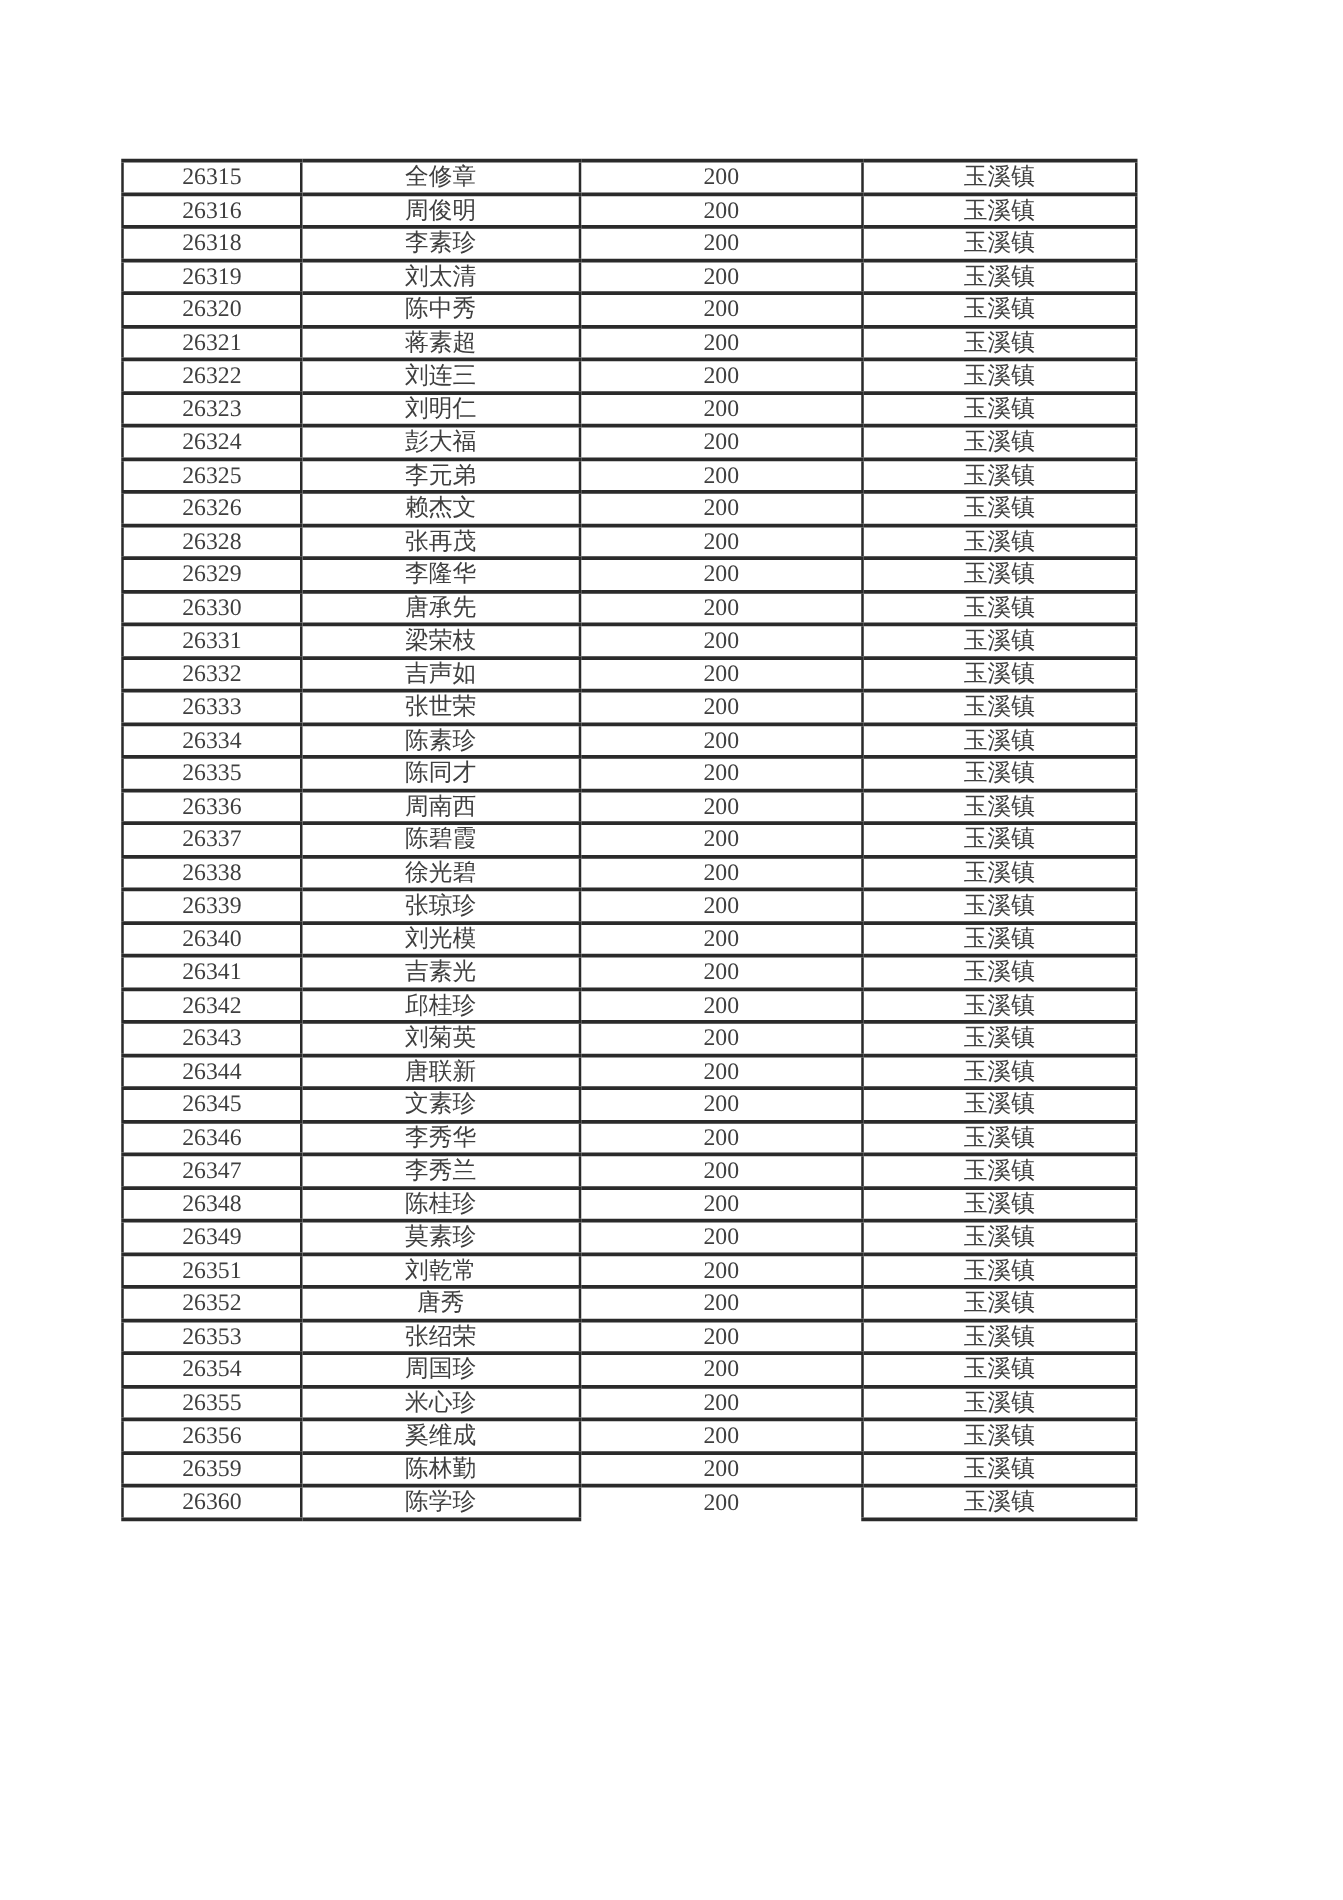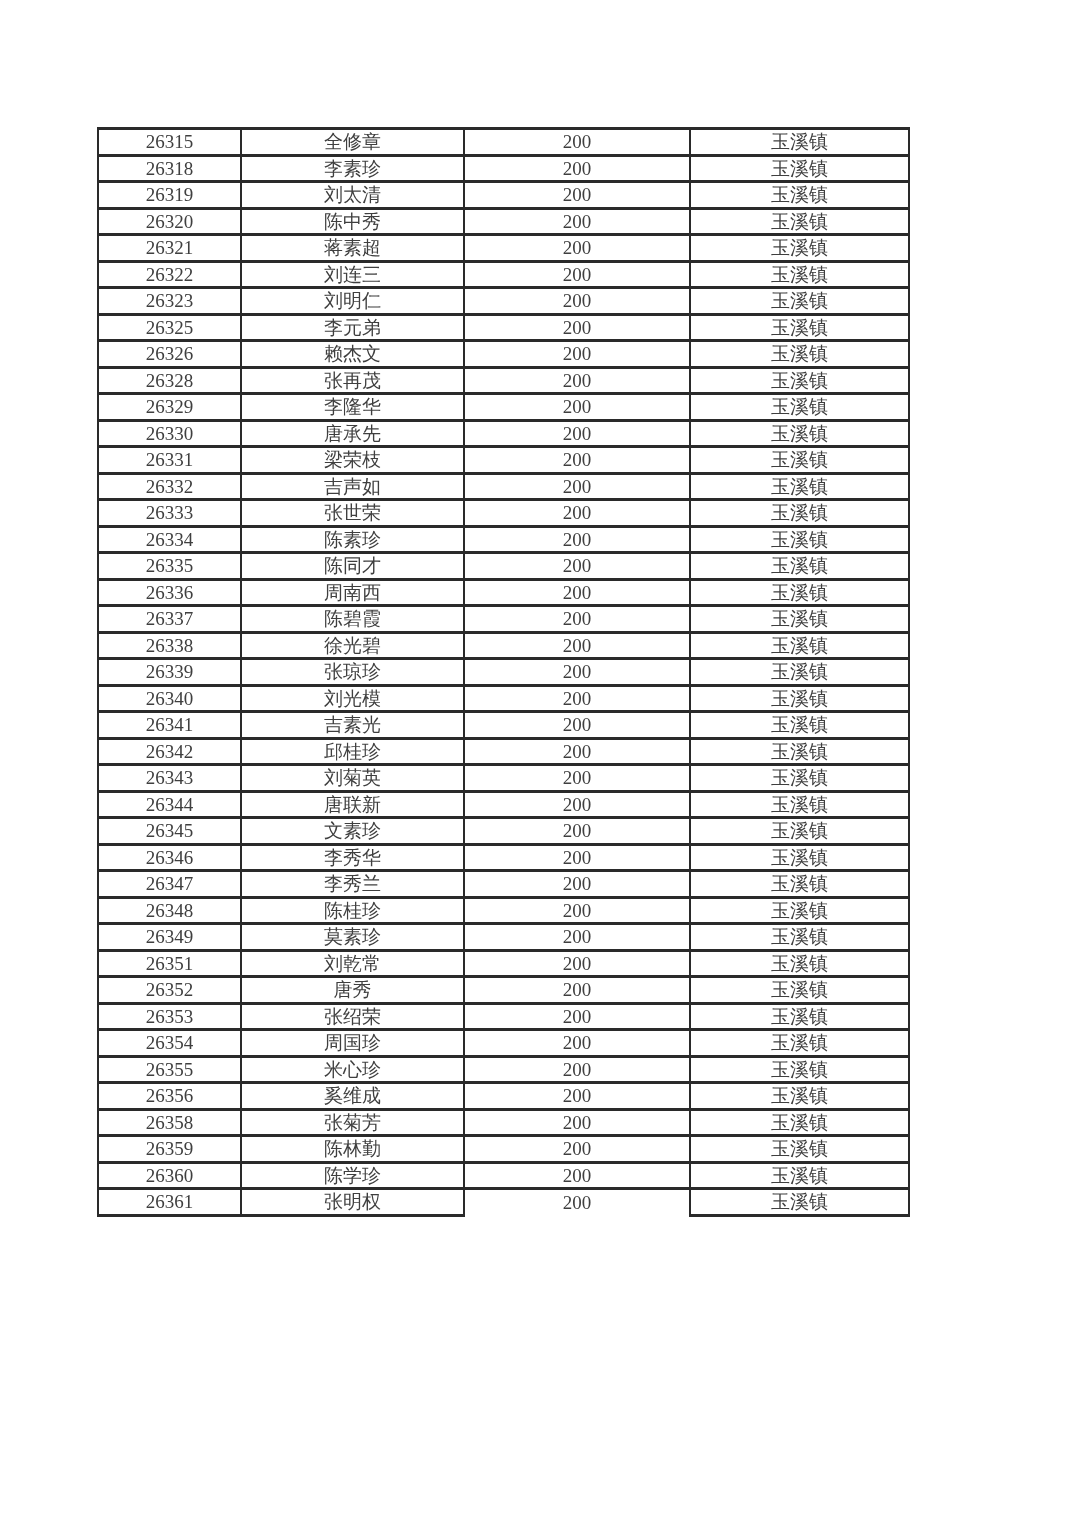--- a/index.html
+++ b/index.html
@@ -58,20 +58,26 @@
       <col class="col-town">
     </colgroup>
     <tbody>
   <tr>
     <td class="cell-id">26315</td>
     <td class="cell-name">全修章</td>
     <td class="cell-amount">200</td>
     <td class="cell-town">玉溪镇</td>
   </tr>
 
+  <tr>
+    <td class="cell-id">26316</td>
+    <td class="cell-name">周俊明</td>
+    <td class="cell-amount">200</td>
+    <td class="cell-town">玉溪镇</td>
+  </tr>
 
 
   <tr>
     <td class="cell-id">26318</td>
     <td class="cell-name">李素珍</td>
     <td class="cell-amount">200</td>
     <td class="cell-town">玉溪镇</td>
   </tr>
 
   <tr>
@@ -102,20 +108,26 @@
     <td class="cell-town">玉溪镇</td>
   </tr>
 
   <tr>
     <td class="cell-id">26323</td>
     <td class="cell-name">刘明仁</td>
     <td class="cell-amount">200</td>
     <td class="cell-town">玉溪镇</td>
   </tr>
 
+  <tr>
+    <td class="cell-id">26324</td>
+    <td class="cell-name">彭大福</td>
+    <td class="cell-amount">200</td>
+    <td class="cell-town">玉溪镇</td>
+  </tr>
 
   <tr>
     <td class="cell-id">26325</td>
     <td class="cell-name">李元弟</td>
     <td class="cell-amount">200</td>
     <td class="cell-town">玉溪镇</td>
   </tr>
 
   <tr>
     <td class="cell-id">26326</td>
@@ -316,42 +328,30 @@
   </tr>
 
   <tr>
     <td class="cell-id">26356</td>
     <td class="cell-name">奚维成</td>
     <td class="cell-amount">200</td>
     <td class="cell-town">玉溪镇</td>
   </tr>
 
 
-  <tr>
-    <td class="cell-id">26358</td>
-    <td class="cell-name">张菊芳</td>
-    <td class="cell-amount">200</td>
-    <td class="cell-town">玉溪镇</td>
-  </tr>
 
   <tr>
     <td class="cell-id">26359</td>
     <td class="cell-name">陈林勤</td>
     <td class="cell-amount">200</td>
     <td class="cell-town">玉溪镇</td>
   </tr>
 
   <tr>
     <td class="cell-id">26360</td>
     <td class="cell-name">陈学珍</td>
     <td class="cell-amount">200</td>
     <td class="cell-town">玉溪镇</td>
   </tr>
 
-  <tr>
-    <td class="cell-id">26361</td>
-    <td class="cell-name">张明权</td>
-    <td class="cell-amount">200</td>
-    <td class="cell-town">玉溪镇</td>
-  </tr>
 </tbody>
   </table>
 </div>
 
 </body></html>

